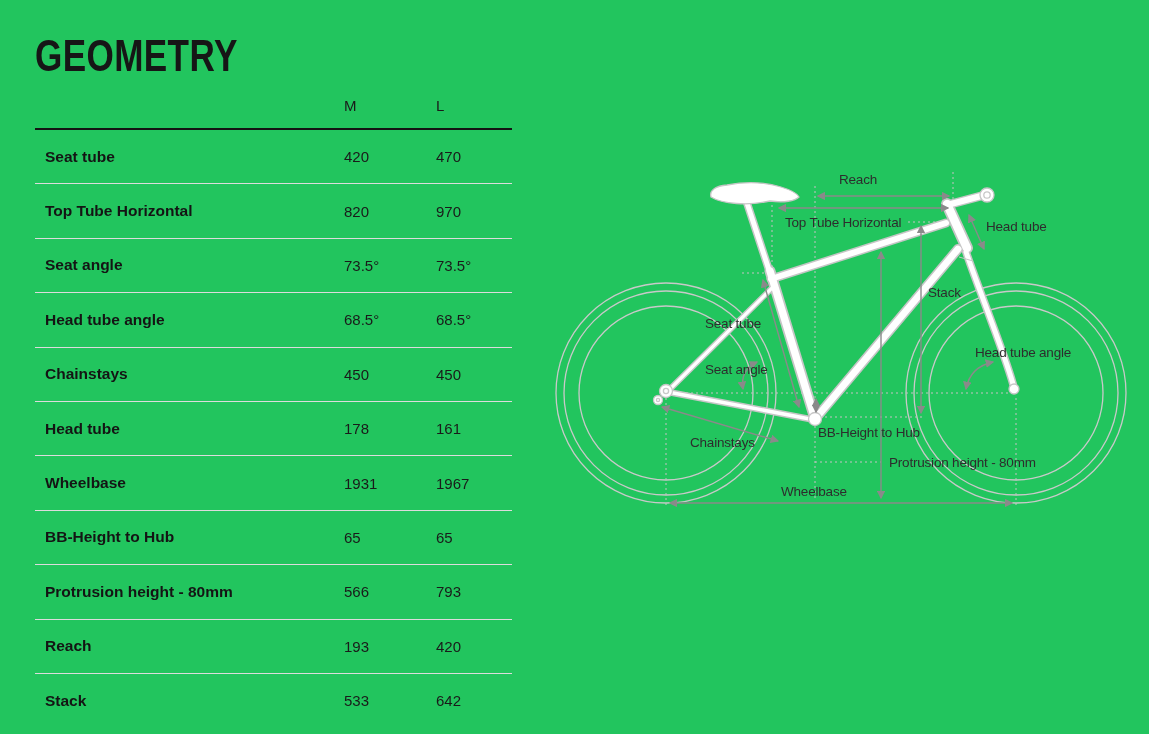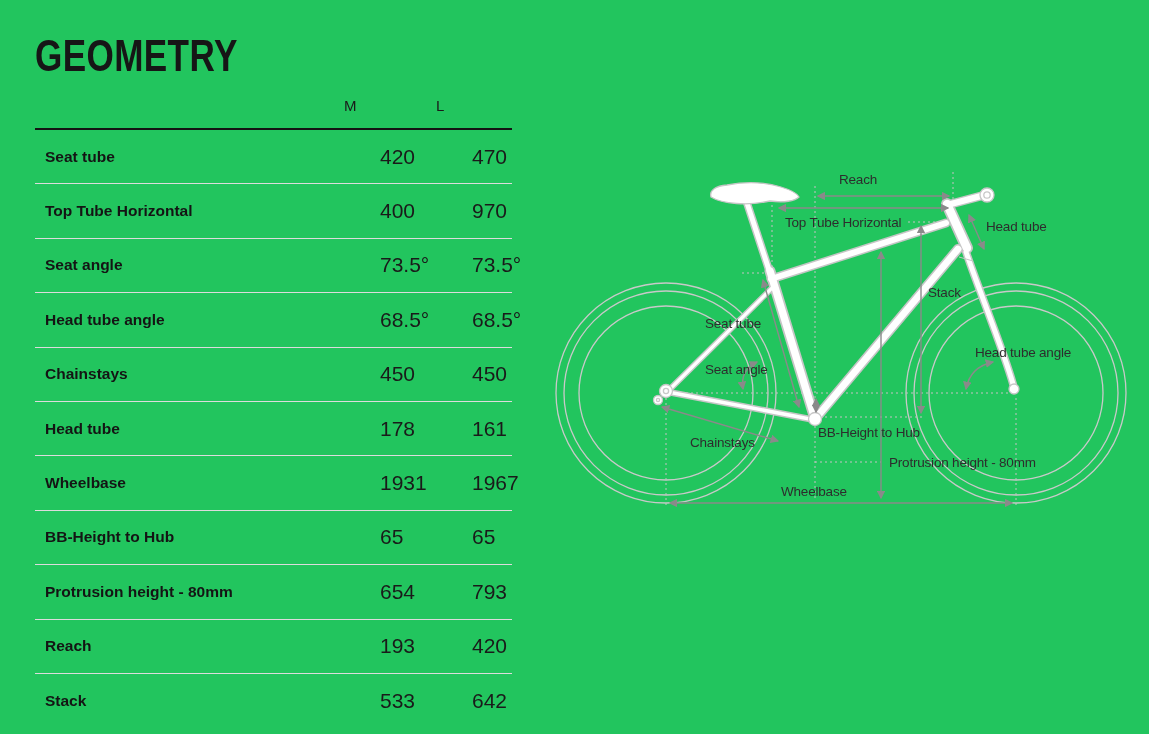--- a/index.html
+++ b/index.html
@@ -9,21 +9,21 @@
          font-weight:800;color:#161616;transform:scaleX(0.78);transform-origin:0 0;
          letter-spacing:0.5px;white-space:nowrap;}
   .gtable{position:absolute;left:35px;top:83px;width:477px;}
   .thead{display:grid;grid-template-columns:309px 92px 76px;height:45px;align-items:center;
          border-bottom:2px solid #141414;}
   .ch{font-size:15px;color:#1a1a1a;}
   .trow{display:grid;grid-template-columns:309px 92px 76px;height:53.4px;align-items:center;
         border-bottom:1px solid #dcdcdc;}
   .trow:last-child{border-bottom:none;}
   .rl{font-size:15.5px;font-weight:bold;color:#141414;padding-left:10px;white-space:nowrap;}
-  .rv{font-size:21px;color:#1a1a1a;margin-left:36px;}
+  .rv{font-size:15px;color:#1a1a1a;}
   .diagram{position:absolute;left:555px;top:150px;}
   svg text{font-family:"Liberation Sans",sans-serif;font-size:13.5px;fill:#2d2d2d;letter-spacing:-0.2px;}
   .thin{fill:none;stroke:#c9c9c9;stroke-width:1.3;}
   .dot{fill:none;stroke:#c3c3c3;stroke-width:1;stroke-dasharray:2 3;}
   .tubo{fill:none;stroke:#c6c6c6;stroke-linecap:round;}
   .tubi{fill:none;stroke:#ffffff;stroke-linecap:round;}
   .comp{fill:#ffffff;stroke:#c6c6c6;stroke-width:1.3;}
   .arr{fill:none;stroke:#8a8a8a;stroke-width:1.4;}
 </style>
 </head>
@@ -39,21 +39,21 @@
       <div class="ch">M</div>
       <div class="ch">L</div>
     </div>
     <div class="trow">
       <div class="rl">Seat tube</div>
       <div class="rv">420</div>
       <div class="rv">470</div>
     </div>
     <div class="trow">
       <div class="rl">Top Tube Horizontal</div>
-      <div class="rv">400</div>
+      <div class="rv">820</div>
       <div class="rv">970</div>
     </div>
     <div class="trow">
       <div class="rl">Seat angle</div>
       <div class="rv">73.5°</div>
       <div class="rv">73.5°</div>
     </div>
     <div class="trow">
       <div class="rl">Head tube angle</div>
       <div class="rv">68.5°</div>
@@ -74,21 +74,21 @@
       <div class="rv">1931</div>
       <div class="rv">1967</div>
     </div>
     <div class="trow">
       <div class="rl">BB-Height to Hub</div>
       <div class="rv">65</div>
       <div class="rv">65</div>
     </div>
     <div class="trow">
       <div class="rl">Protrusion height - 80mm</div>
-      <div class="rv">654</div>
+      <div class="rv">566</div>
       <div class="rv">793</div>
     </div>
     <div class="trow">
       <div class="rl">Reach</div>
       <div class="rv">193</div>
       <div class="rv">420</div>
     </div>
     <div class="trow">
       <div class="rl">Stack</div>
       <div class="rv">533</div>

